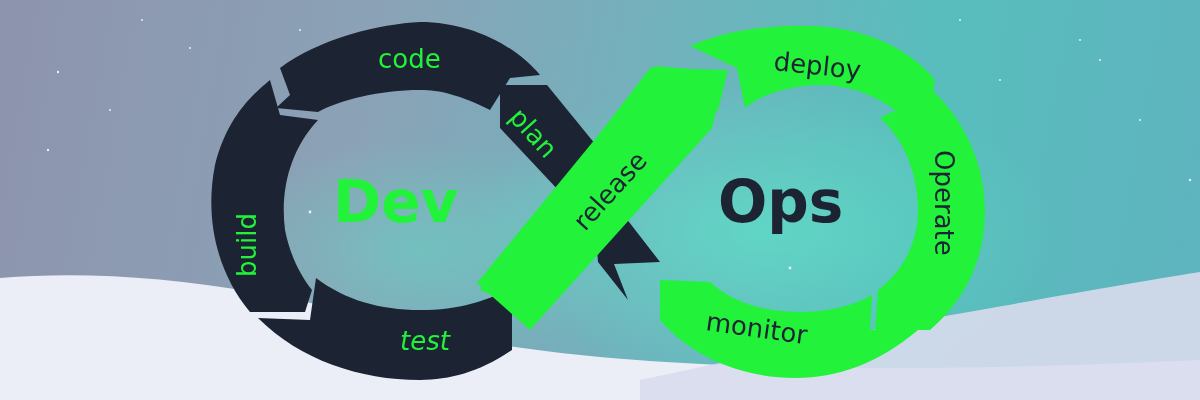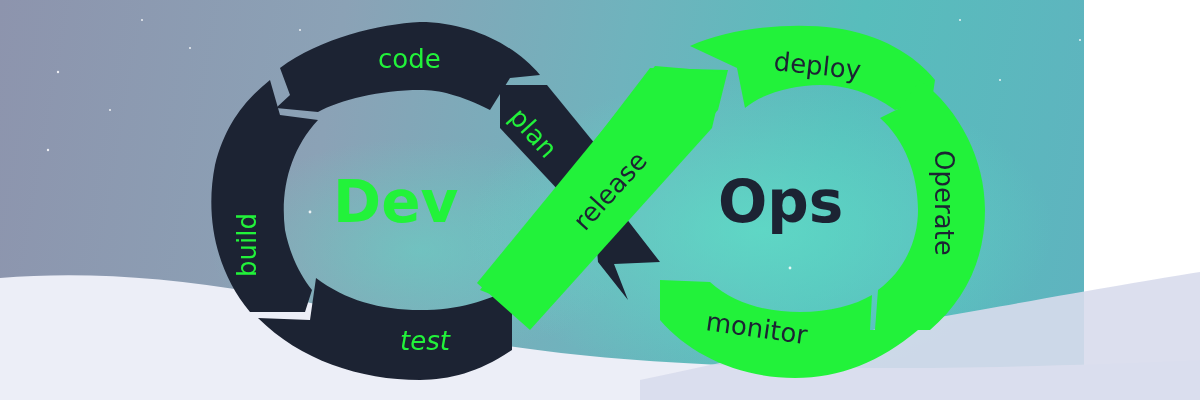--- a/index.html
+++ b/index.html
@@ -1,17 +1,17 @@
 <!DOCTYPE html>
 <html><head>
 <meta charset="utf-8">
 <style>
   html, body { margin: 0; padding: 0; }
   body { width: 1200px; height: 400px; overflow: hidden; position: relative; font-family: "DejaVu Sans", sans-serif; }
-  #scene { position: absolute; inset: 0; width: 1084px; height: 400px; }
+  #scene { position: absolute; inset: 0; width: 1200px; height: 400px; }
   .bg { position: absolute; inset: 0; }
   svg { position: absolute; left: 0; top: 0; }
   .lbl { font-family: "DejaVu Sans", sans-serif; font-size: 26px; }
   .big { font-family: "DejaVu Sans", sans-serif; font-weight: bold; font-size: 58px; }
 </style>
 </head>
 <body>
 
 <div id="scene">
   <div class="bg" style="background:

